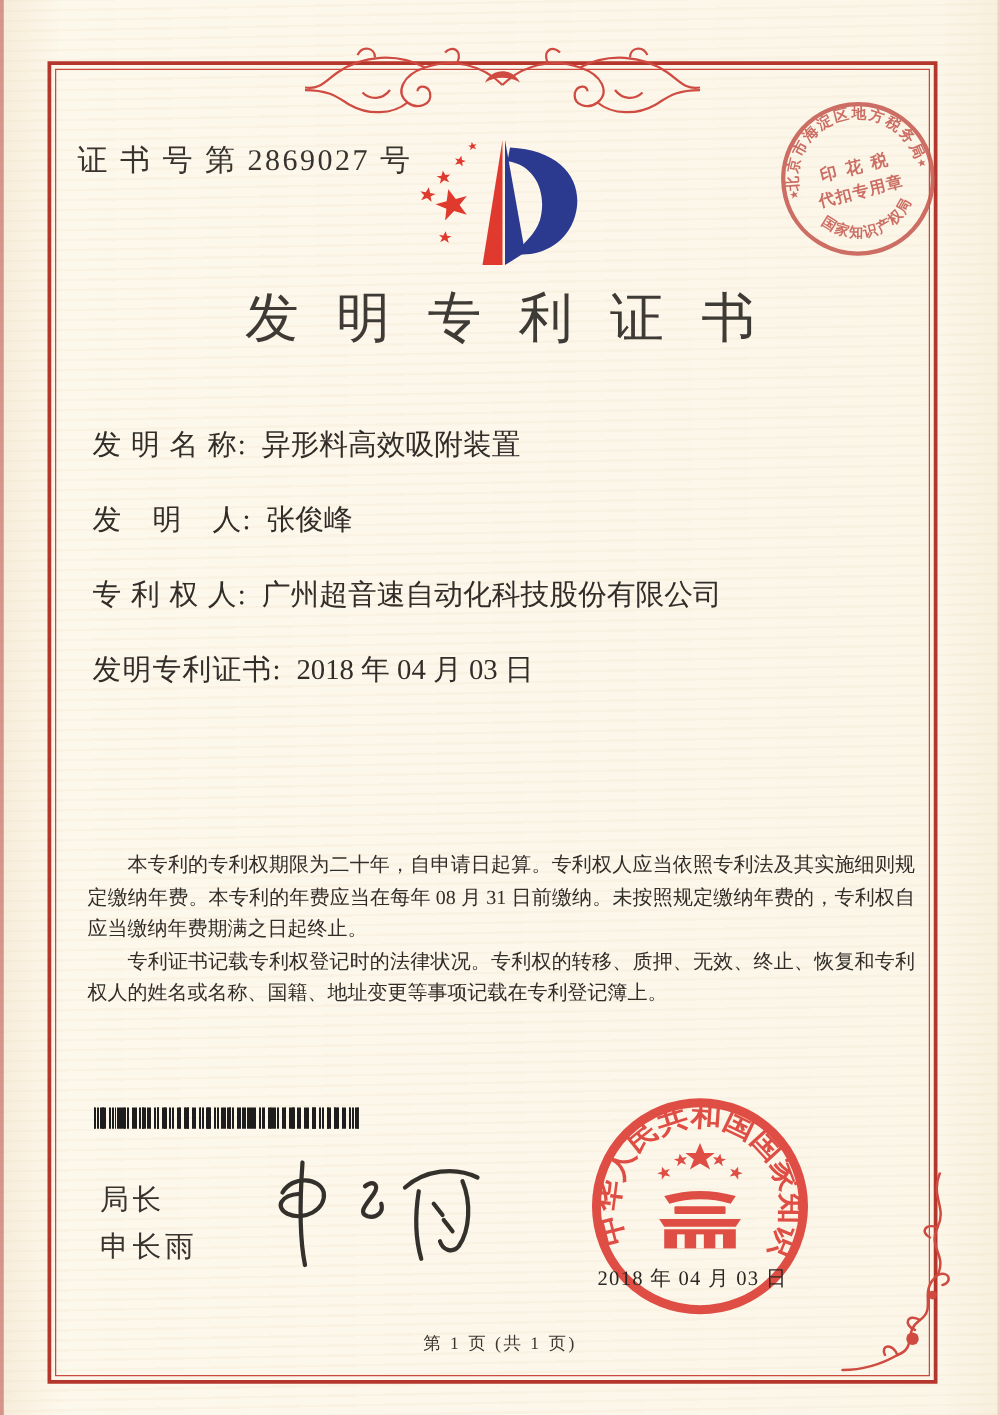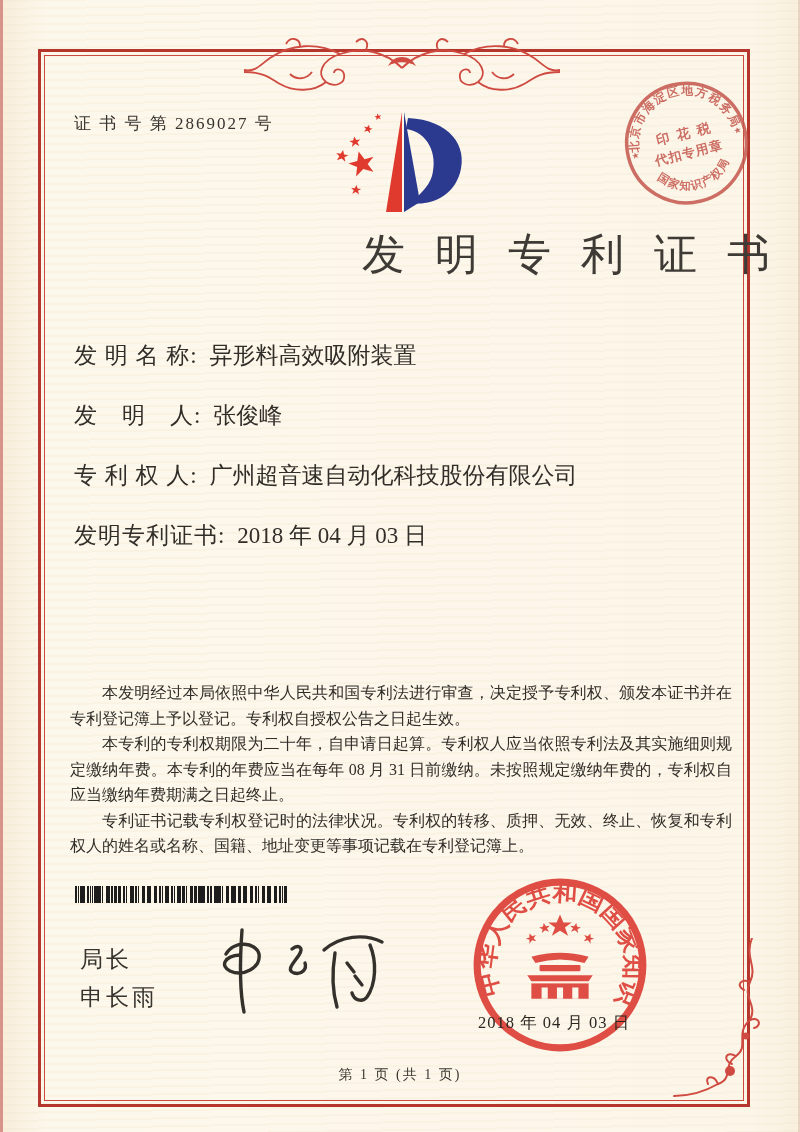--- a/index.html
+++ b/index.html
@@ -18,26 +18,26 @@
   
   .frame-outer {
     position:absolute; left:38px; top:49px; width:712px; height:1058px;
     border:3px solid #b5362d;
   }
   .frame-inner {
     position:absolute; left:3px; top:3px; right:3px; bottom:3px;
     border:1px solid #cb4a40;
   }
 
-  .cert-no { position:absolute; left:74px; top:112px; font-size:17px; letter-spacing:2px; color:#37332e; }
+  .cert-no { position:absolute; left:62px; top:112px; font-size:24px; letter-spacing:2px; color:#37332e; }
 
   .logo { position:absolute; left:322px; top:98px; }
 
   .title {
-    position:absolute; left:0; right:0; top:226px; text-align:right;
+    position:absolute; left:0; right:0; top:226px; text-align:center;
     font-size:43px; color:#3e3a35; letter-spacing:30px; padding-left:30px; font-weight:500;
   }
 
   .fields { position:absolute; left:74px; top:326px; width:620px; }
   .field-row { height:60px; line-height:60px; font-size:23px; color:#312d28; white-space:nowrap; }
   .field-label { letter-spacing:1px; }
   .field-value { margin-left:6px; }
 
   .body-text { position:absolute; left:70px; top:680px; width:662px; font-size:16px; line-height:25.5px; color:#312d28; text-align:justify; }
   .body-text p { text-indent:2em; margin:0; }
@@ -147,21 +147,20 @@
       <span class="field-label">专 利 权 人:</span>
       <span class="field-value">广州超音速自动化科技股份有限公司</span>
     </div>
     <div class="field-row">
       <span class="field-label">发明专利证书:</span>
       <span class="field-value">2018 年 04 月 03 日</span>
     </div>
   </div>
 
   <div class="body-text">
-    <p>本发明经过本局依照中华人民共和国专利法进行审查，决定授予专利权、颁发本证书并在专利登记簿上予以登记。专利权自授权公告之日起生效。</p>
     <p>本专利的专利权期限为二十年，自申请日起算。专利权人应当依照专利法及其实施细则规定缴纳年费。本专利的年费应当在每年 08 月 31 日前缴纳。未按照规定缴纳年费的，专利权自应当缴纳年费期满之日起终止。</p>
     <p>专利证书记载专利权登记时的法律状况。专利权的转移、质押、无效、终止、恢复和专利权人的姓名或名称、国籍、地址变更等事项记载在专利登记簿上。</p>
   </div>
 
   <div class="barcode"></div>
 
   <div class="signer signer-title">局长</div>
   <div class="signer signer-name">申长雨</div>
 
   <svg class="signature-svg" width="200" height="100" viewBox="0 0 200 100">

